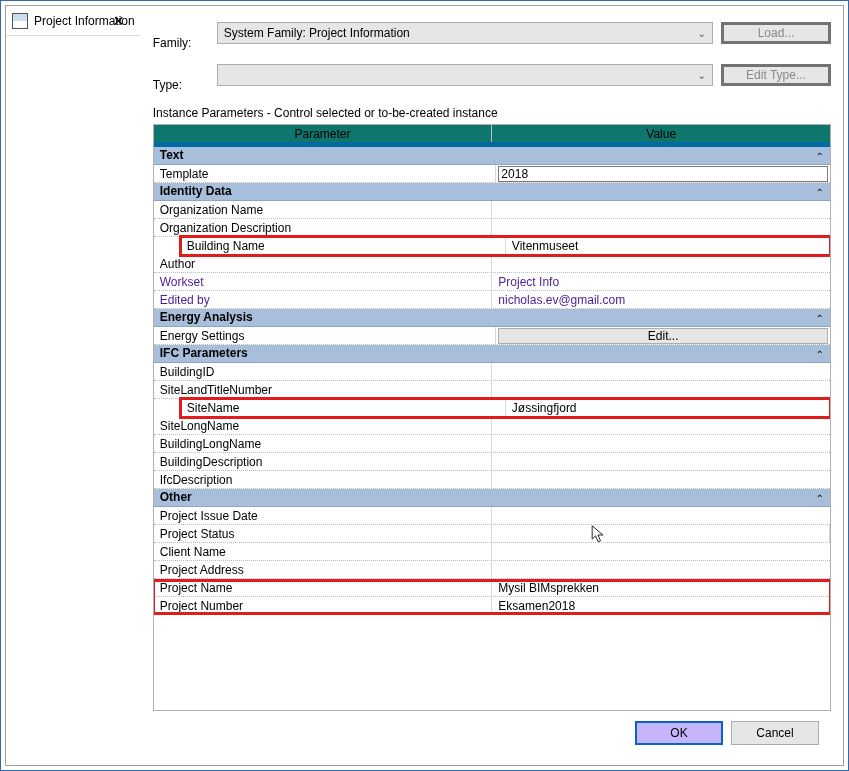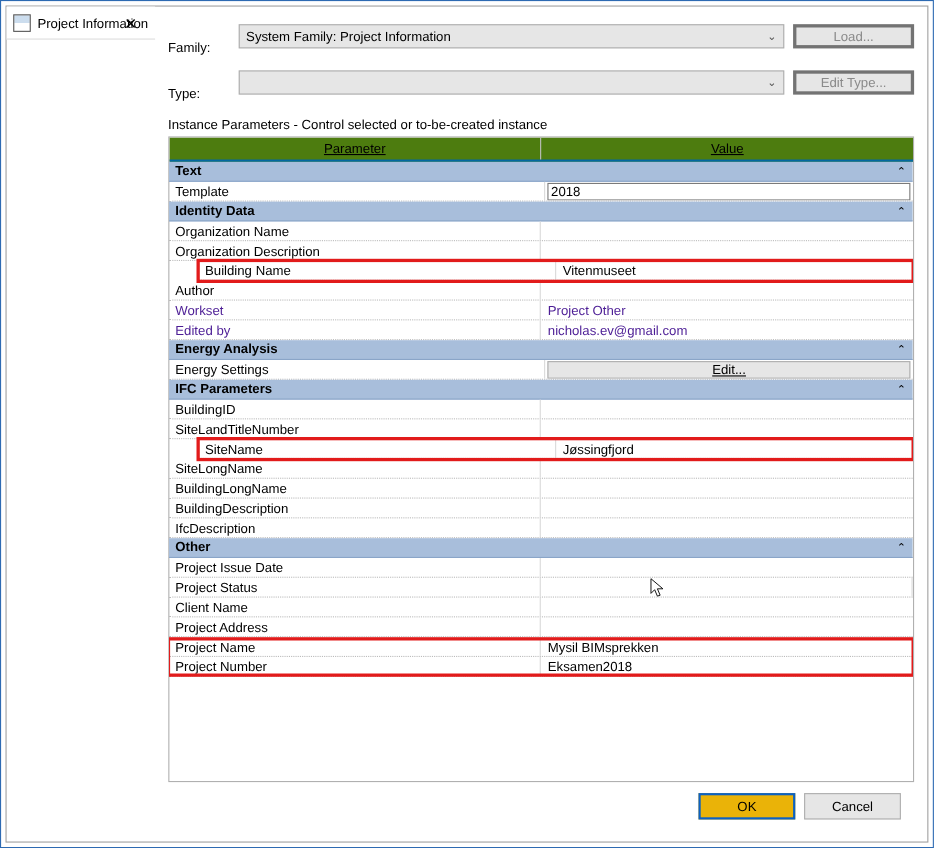--- a/index.html
+++ b/index.html
@@ -96,24 +96,23 @@
   .grid {
     flex: 1;
     border: 1px solid #b0b0b0;
     overflow: hidden;
     background: #fff;
     display: flex;
     flex-direction: column;
   }
   .head {
     display: flex;
-    background: #4d7c0f;
-    border-bottom: 2px solid #0369a1;
+    background: #0f766e;
+    border-bottom: 5px solid #0369a1;
     height: 22px;
-    text-decoration: underline;
   }
   .head .hcell {
     flex: 1;
     display: flex;
     align-items: center;
     justify-content: center;
     border-right: 1px solid #c0c0c0;
     font-size: 12px;
   }
   .head .hcell:last-child { border-right: none; }
@@ -162,21 +161,20 @@
   }
   .edit-btn {
     flex: 1;
     height: 16px;
     background: #e6e6e6;
     border: 1px solid #adadad;
     display: flex;
     align-items: center;
     justify-content: center;
     font-size: 12px;
-    text-decoration: underline;
   }
   .highlight {
     position: relative;
     outline: 3px solid #e21b1b;
     outline-offset: -1px;
     z-index: 2;
     margin-left: 27px;
   }
   .highlight-group {
     position: relative;
@@ -201,21 +199,21 @@
     border: 1px solid #adadad;
     background: #e6e6e6;
     display: flex;
     align-items: center;
     justify-content: center;
     font-size: 12px;
     cursor: pointer;
   }
   .btn.primary {
     border: 2px solid #0b61c4;
-    background: #eab308;
+    background: #c4b5fd;
   }
   .cursor {
     position: absolute;
     width: 14px; height: 20px;
     pointer-events: none;
     z-index: 100;
   }
 </style>
 </head>
 <body>
@@ -284,21 +282,21 @@
           <div class="tr highlight">
             <div class="td">Building Name</div>
             <div class="td">Vitenmuseet</div>
           </div>
           <div class="tr">
             <div class="td">Author</div>
             <div class="td"></div>
           </div>
           <div class="tr disabled">
             <div class="td">Workset</div>
-            <div class="td">Project Other</div>
+            <div class="td">Project Info</div>
           </div>
           <div class="tr disabled">
             <div class="td">Edited by</div>
             <div class="td">nicholas.ev@gmail.com</div>
           </div>
 
           <div class="group">
             <span>Energy Analysis</span>
             <span class="collapse">⌃</span>
           </div>

